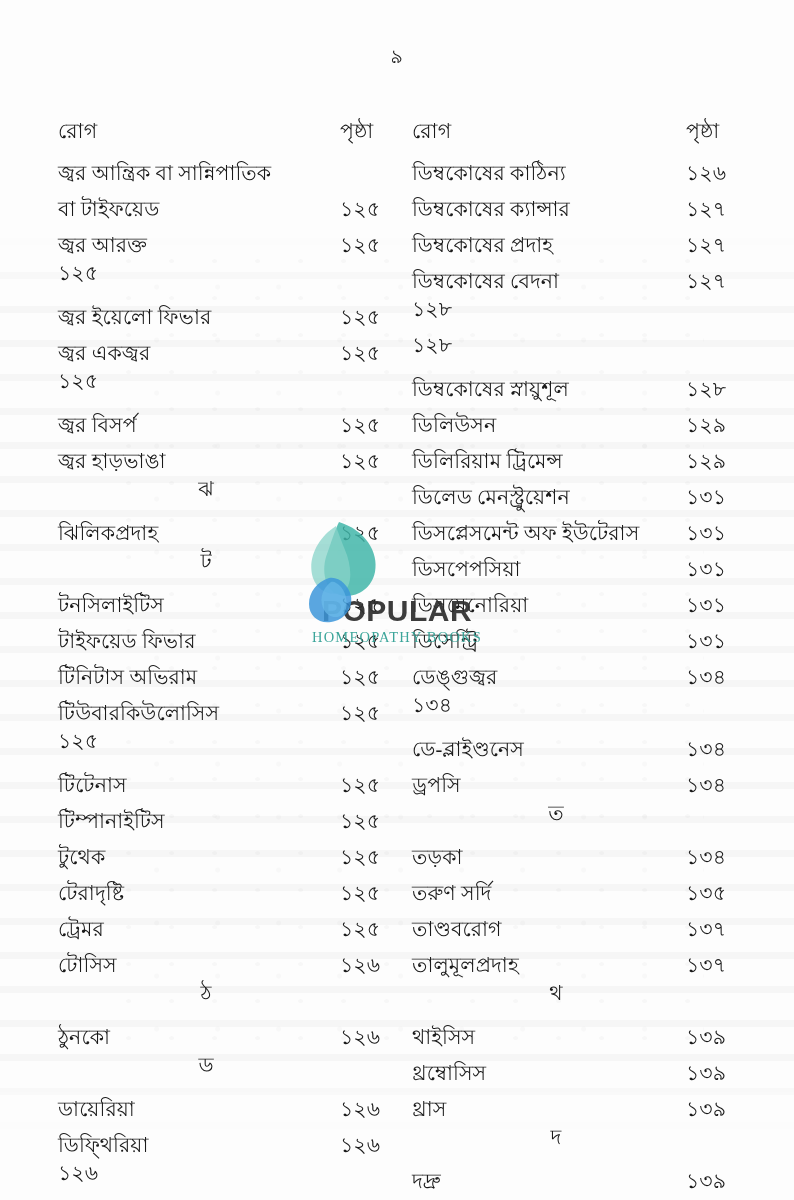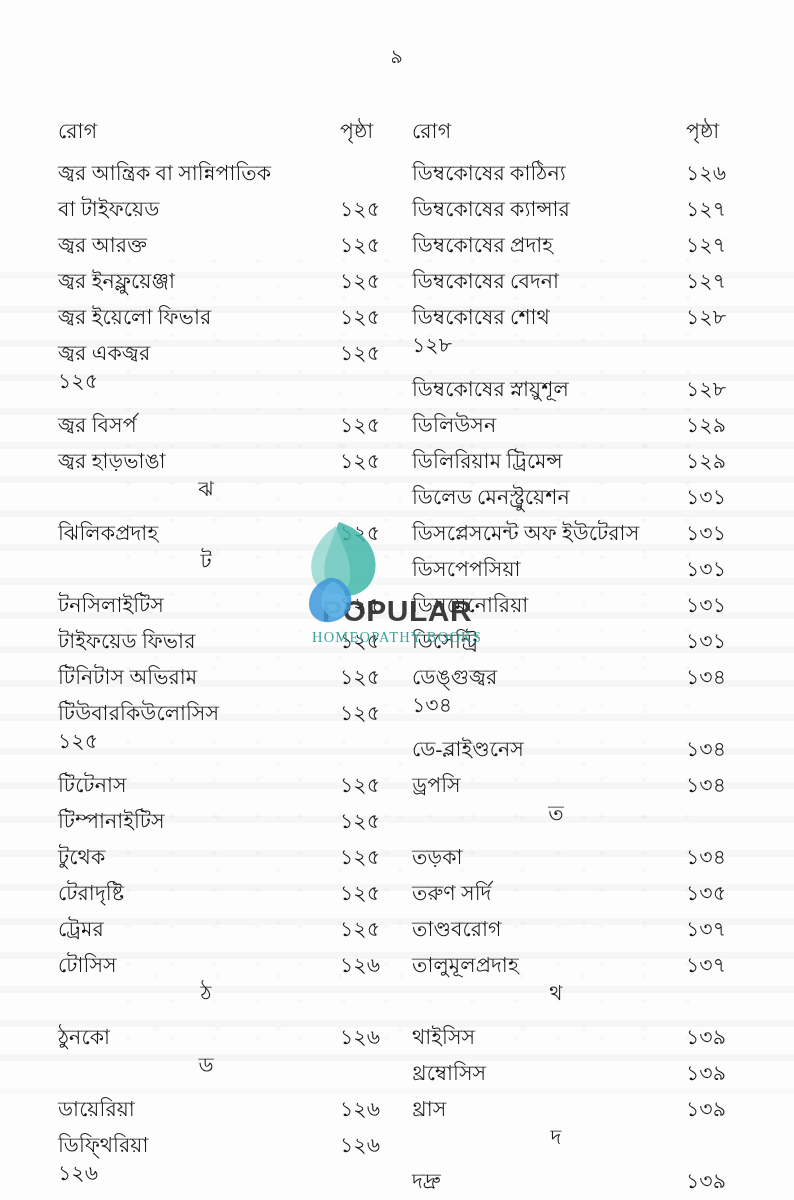--- a/index.html
+++ b/index.html
@@ -171,21 +171,20 @@
       </div>
       <div class="row">
         <span class="name">বা টাইফয়েড</span>
         <span class="pg">১২৫</span>
       </div>
       <div class="row">
         <span class="name">জ্বর আরক্ত</span>
         <span class="pg">১২৫</span>
       </div>
       <div class="row">
-        <span class="name">জ্বর ইনফ্লুয়েঞ্জা</span>
         <span class="pg">১২৫</span>
       </div>
       <div class="row">
         <span class="name">জ্বর ইয়েলো ফিভার</span>
         <span class="pg">১২৫</span>
       </div>
       <div class="row">
         <span class="name">জ্বর একজ্বর</span>
         <span class="pg">১২৫</span>
       </div>
@@ -292,21 +291,20 @@
       </div>
       <div class="row">
         <span class="name">ডিম্বকোষের প্রদাহ</span>
         <span class="pg">১২৭</span>
       </div>
       <div class="row">
         <span class="name">ডিম্বকোষের বেদনা</span>
         <span class="pg">১২৭</span>
       </div>
       <div class="row">
-        <span class="name">ডিম্বকোষের শোথ</span>
         <span class="pg">১২৮</span>
       </div>
       <div class="row">
         <span class="pg">১২৮</span>
       </div>
       <div class="row">
         <span class="name">ডিম্বকোষের স্নায়ুশূল</span>
         <span class="pg">১২৮</span>
       </div>
       <div class="row">

